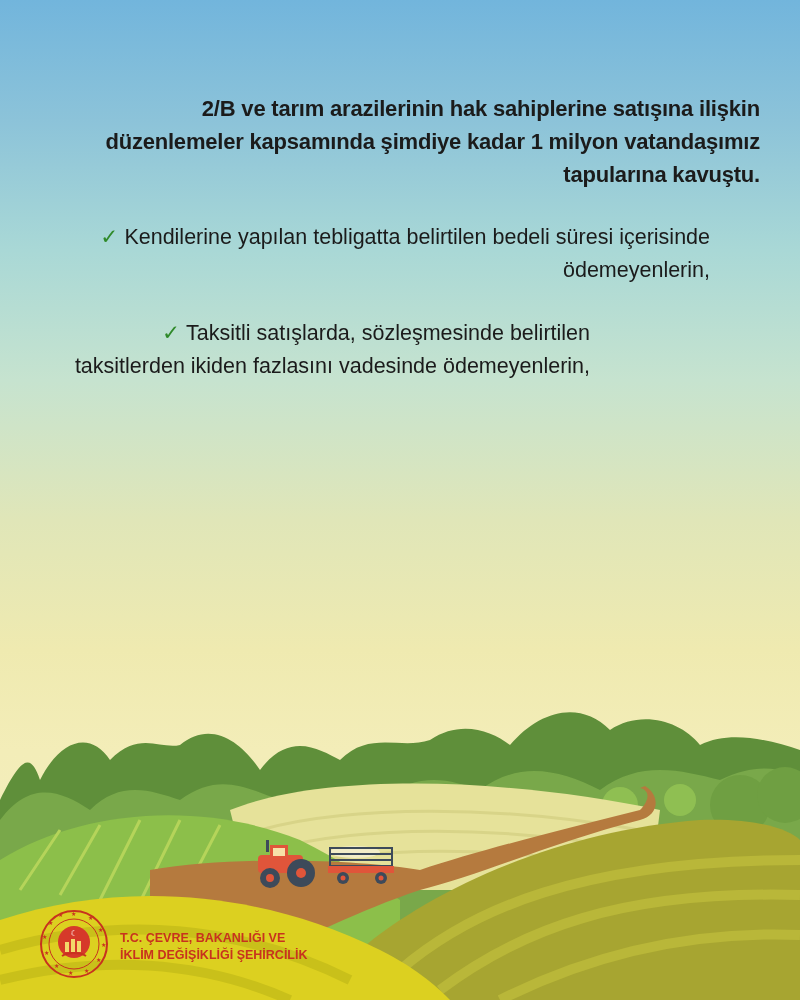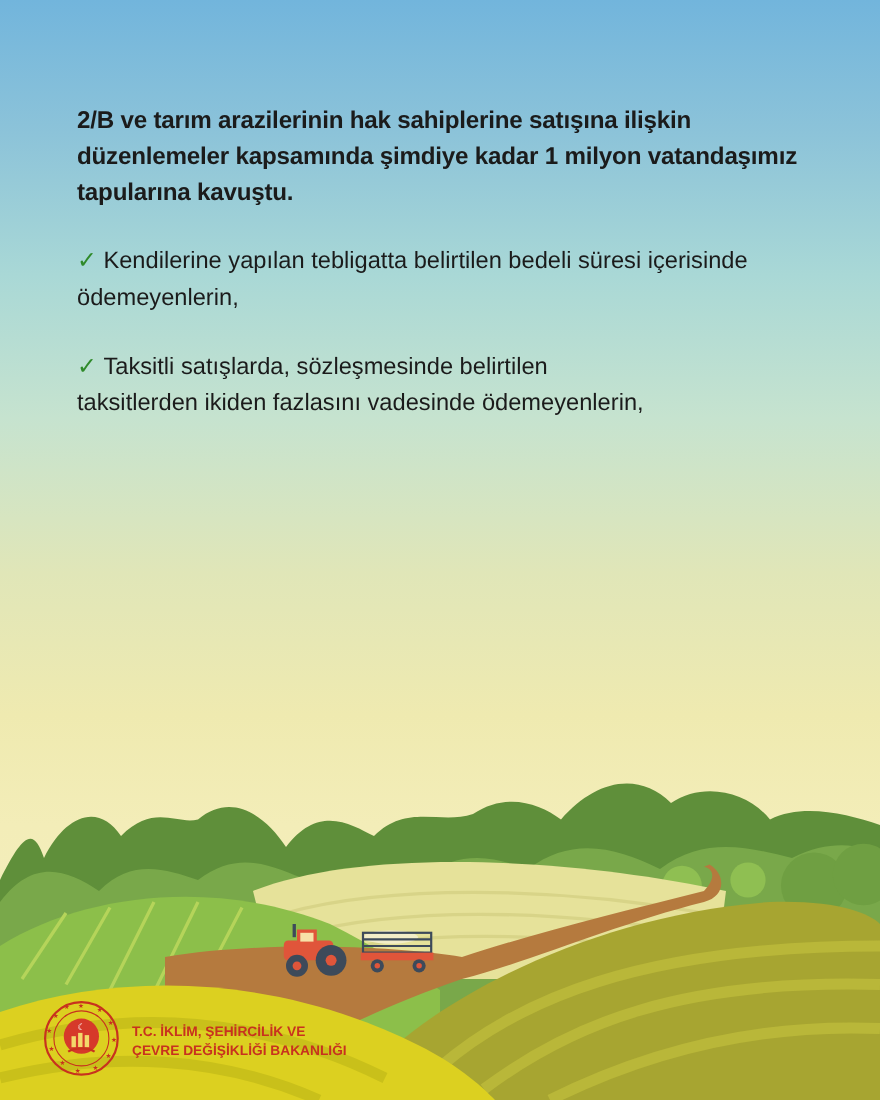--- a/index.html
+++ b/index.html
@@ -1,21 +1,21 @@
 <!DOCTYPE html>
 <html><head>
 <meta charset="utf-8">
 <style>
   html, body { margin: 0; padding: 0; }
   body {
     width: 800px; height: 1000px; overflow: hidden; position: relative;
     font-family: "Liberation Sans", "DejaVu Sans", sans-serif;
     background: linear-gradient(to bottom, #72b5dc 0%, #8cc3d9 12%, #a9d8d6 25%, #c6e3cf 38%, #e0e6b8 52%, #efeab0 65%, #f3edb8 75%, #f4efc0 100%);
   }
-  .content { position: absolute; left: 70px; top: 92px; width: 690px; color: #1b1b1b; }
+  .content { position: absolute; left: 70px; top: 92px; width: 690px; color: #1b1b1b; text-align: right; }
   .headline { font-size: 22px; font-weight: bold; line-height: 33px; margin: 0 0 30px 0; letter-spacing: -0.2px; }
   .item { font-size: 21.5px; line-height: 33px; margin: 0 0 30px 0; }
   .check { color: #2f8a2a; font-weight: bold; margin-right: 6px; }
   .para { font-size: 21.5px; line-height: 33px; margin: 0 0 28px 0; }
   .landscape { position: absolute; left: 0; top: 690px; width: 800px; height: 310px; }
   .logo { position: absolute; left: 38px; top: 908px; width: 72px; height: 72px; }
   .ministry { position: absolute; left: 120px; top: 930px; color: #c8321e; font-weight: bold; font-size: 12.5px; line-height: 17px; }
 </style>
 </head>
 <body>
@@ -101,15 +101,15 @@
       <text x="30" y="67">★</text>
       <text x="16" y="60">★</text>
     <text x="6" y="47">★</text>
       <text x="4" y="31">★</text>
       <text x="10" y="17">★</text>
       <text x="20" y="9">★</text>
   </g>
 </svg>
 
 <div class="ministry">
-  <div>T.C. İKLİM, ŞEHİRCİLİK VE</div>
-  <div>ÇEVRE DEĞİŞİKLİĞİ BAKANLIĞI</div>
+  <div>T.C. ÇEVRE, BAKANLIĞI VE</div>
+  <div>İKLİM DEĞİŞİKLİĞİ ŞEHİRCİLİK</div>
 </div>
 
 </body></html>

